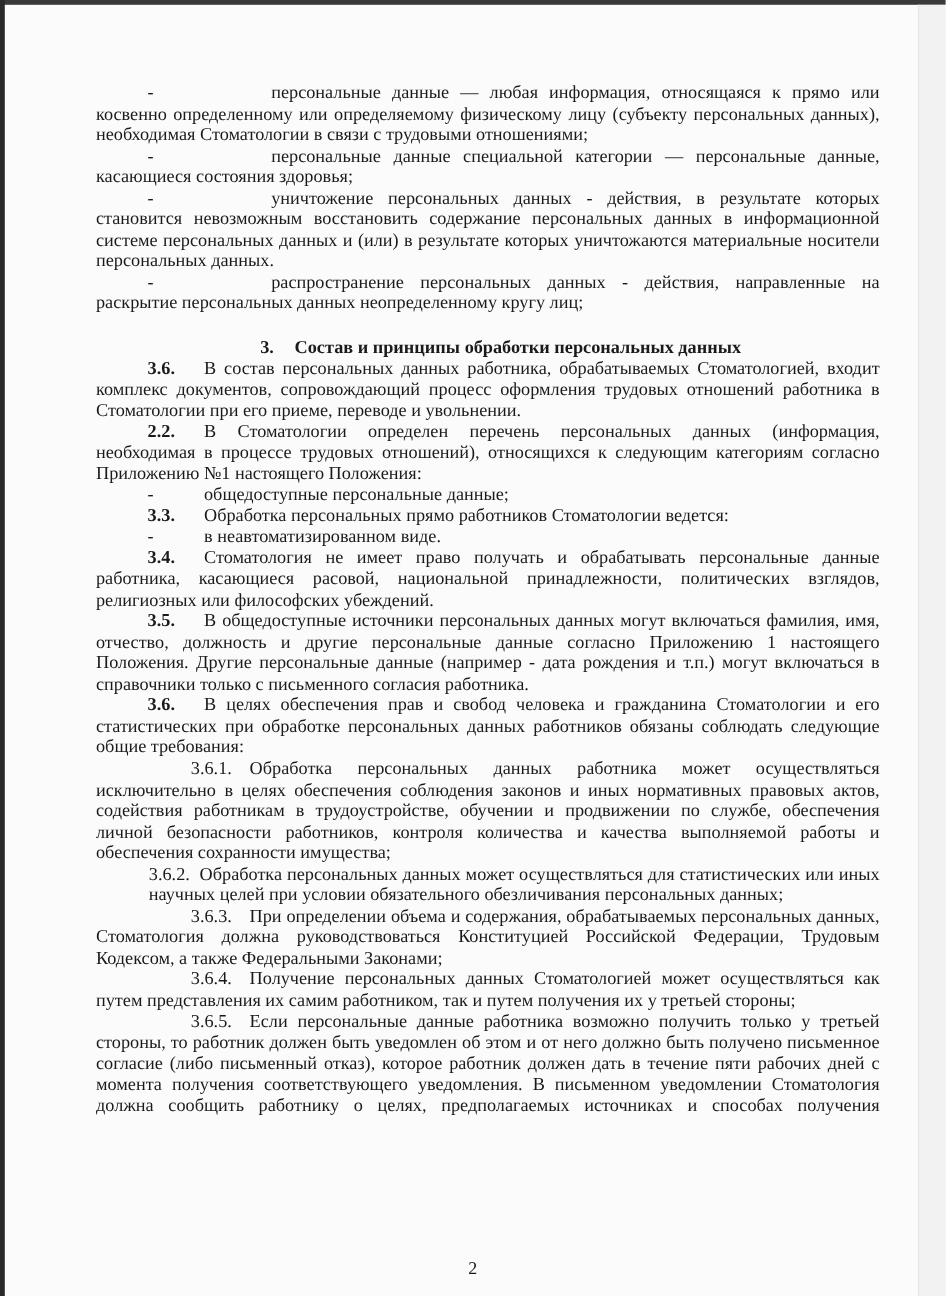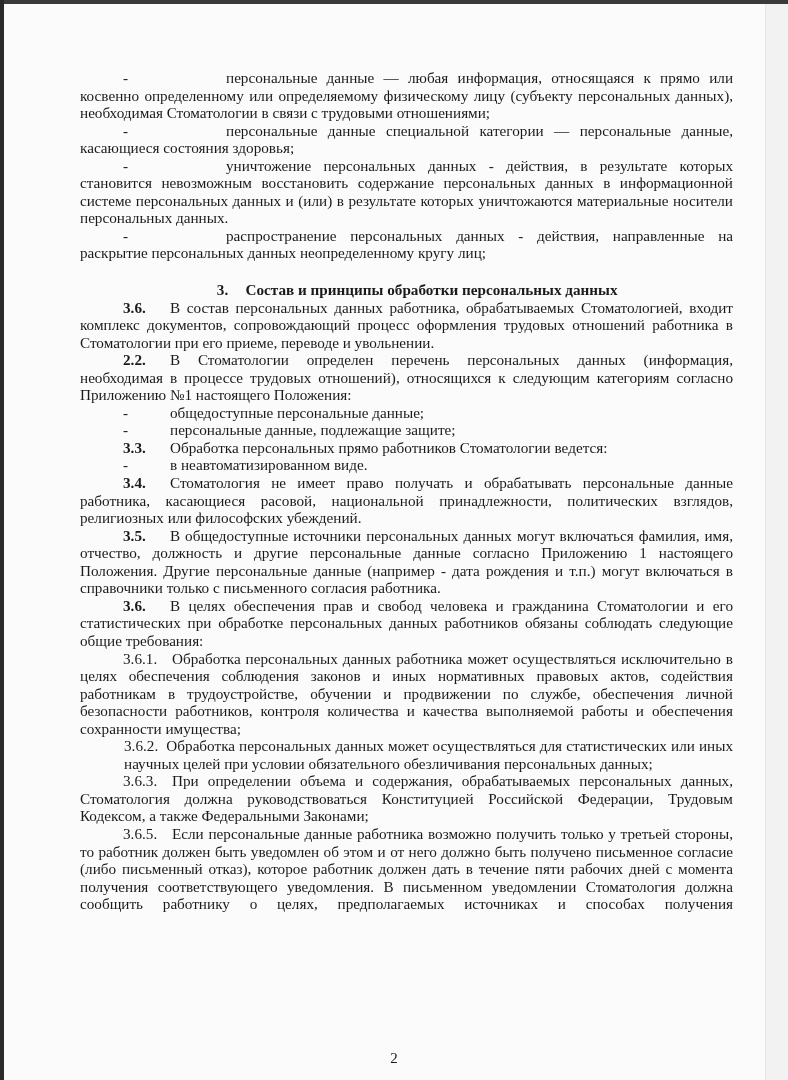--- a/index.html
+++ b/index.html
@@ -13,21 +13,21 @@
   .edge-left { position: absolute; left: 0; top: 0; width: 4px; height: 1080px; background: #2a2a2a; }
   .edge-right { position: absolute; right: 0; top: 4px; width: 22px; height: 1076px; background: #f2f2f2; border-left: 1px solid #e6e6e6; }
   .page {
     position: absolute; left: 80px; top: 69px; width: 653px;
     font-size: 15.2px; line-height: 17.55px;
   }
   .p { text-align: justify; text-align-last: left; margin: 0; }
   .p.ind { text-indent: 43px; }
   .b { font-weight: normal; margin-left: 13px; }
   .num { font-weight: bold; display: inline-block; width: 47px; text-indent: 0; }
-  .sub { display: inline-block; width: 49px; text-indent: 0; }
+  .sub { display: inline-block; width: 49px; text-indent: 0; margin-left: 36px; }
   .heading { text-align: center; font-weight: bold; margin: 0; padding-left: 4px; }
   .heading .hn { display: inline-block; width: 46px; }
   .gap { height: 19px; }
   .hang { padding-left: 44px; text-indent: 0; }
   .pagenum { position: absolute; left: 0; width: 788px; top: 1050px; text-align: center; font-size: 15px; }
 </style>
 </head>
 <body>
 
 <div class="edge-top"></div>
@@ -47,36 +47,36 @@
 
   <div class="gap"></div>
 
   <p class="heading"><span class="hn">3.</span><span>Состав и принципы обработки персональных данных</span></p>
 
   <p class="p ind"><span class="num">3.6.</span><span>В состав персональных данных работника, обрабатываемых Стоматологией, входит комплекс документов, сопровождающий процесс оформления трудовых отношений работника в Стоматологии при его приеме, переводе и увольнении.</span></p>
 
   <p class="p ind"><span class="num">2.2.</span><span>В Стоматологии определен перечень персональных данных (информация, необходимая в процессе трудовых отношений), относящихся к следующим категориям согласно Приложению №1 настоящего Положения:</span></p>
 
   <p class="p ind"><span class="num" style="font-weight:normal;">-</span><span>общедоступные персональные данные;</span></p>
-  <p class="p ind"><span class="num" style="font-weight:normal;">-</span><span>персональные данные, подлежащие защите;</span></p>
 
   <p class="p ind"><span class="num">3.3.</span><span>Обработка персональных прямо работников Стоматологии ведется:</span></p>
 
   <p class="p ind"><span class="num" style="font-weight:normal;">-</span><span>в неавтоматизированном виде.</span></p>
 
   <p class="p ind"><span class="num">3.4.</span><span>Стоматология не имеет право получать и обрабатывать персональные данные работника, касающиеся расовой, национальной принадлежности, политических взглядов, религиозных или философских убеждений.</span></p>
 
   <p class="p ind"><span class="num">3.5.</span><span>В общедоступные источники персональных данных могут включаться фамилия, имя, отчество, должность и другие персональные данные согласно Приложению 1 настоящего Положения. Другие персональные данные (например - дата рождения и т.п.) могут включаться в справочники только с письменного согласия работника.</span></p>
 
   <p class="p ind"><span class="num">3.6.</span><span>В целях обеспечения прав и свобод человека и гражданина Стоматологии и его статистических при обработке персональных данных работников обязаны соблюдать следующие общие требования:</span></p>
 
   <p class="p ind"><span class="sub">3.6.1.</span><span>Обработка персональных данных работника может осуществляться исключительно в целях обеспечения соблюдения законов и иных нормативных правовых актов, содействия работникам в трудоустройстве, обучении и продвижении по службе, обеспечения личной безопасности работников, контроля количества и качества выполняемой работы и обеспечения сохранности имущества;</span></p>
 
   <p class="p hang"><span>3.6.2.</span>&nbsp;&nbsp;<span>Обработка персональных данных может осуществляться для статистических или иных научных целей при условии обязательного обезличивания персональных данных;</span></p>
 
   <p class="p ind"><span class="sub">3.6.3.</span><span>При определении объема и содержания, обрабатываемых персональных данных, Стоматология должна руководствоваться Конституцией Российской Федерации, Трудовым Кодексом, а также Федеральными Законами;</span></p>
 
+  <p class="p ind"><span class="sub">3.6.4.</span><span>Получение персональных данных Стоматологией может осуществляться как путем представления их самим работником, так и путем получения их у третьей стороны;</span></p>
 
   <p class="p ind" style="text-align-last: justify;"><span class="sub">3.6.5.</span><span>Если персональные данные работника возможно получить только у третьей стороны, то работник должен быть уведомлен об этом и от него должно быть получено письменное согласие (либо письменный отказ), которое работник должен дать в течение пяти рабочих дней с момента получения соответствующего уведомления. В письменном уведомлении Стоматология должна сообщить работнику о целях, предполагаемых источниках и способах получения</span></p>
 
 </div>
 
 <div class="pagenum">2</div>
 
 </body></html>

